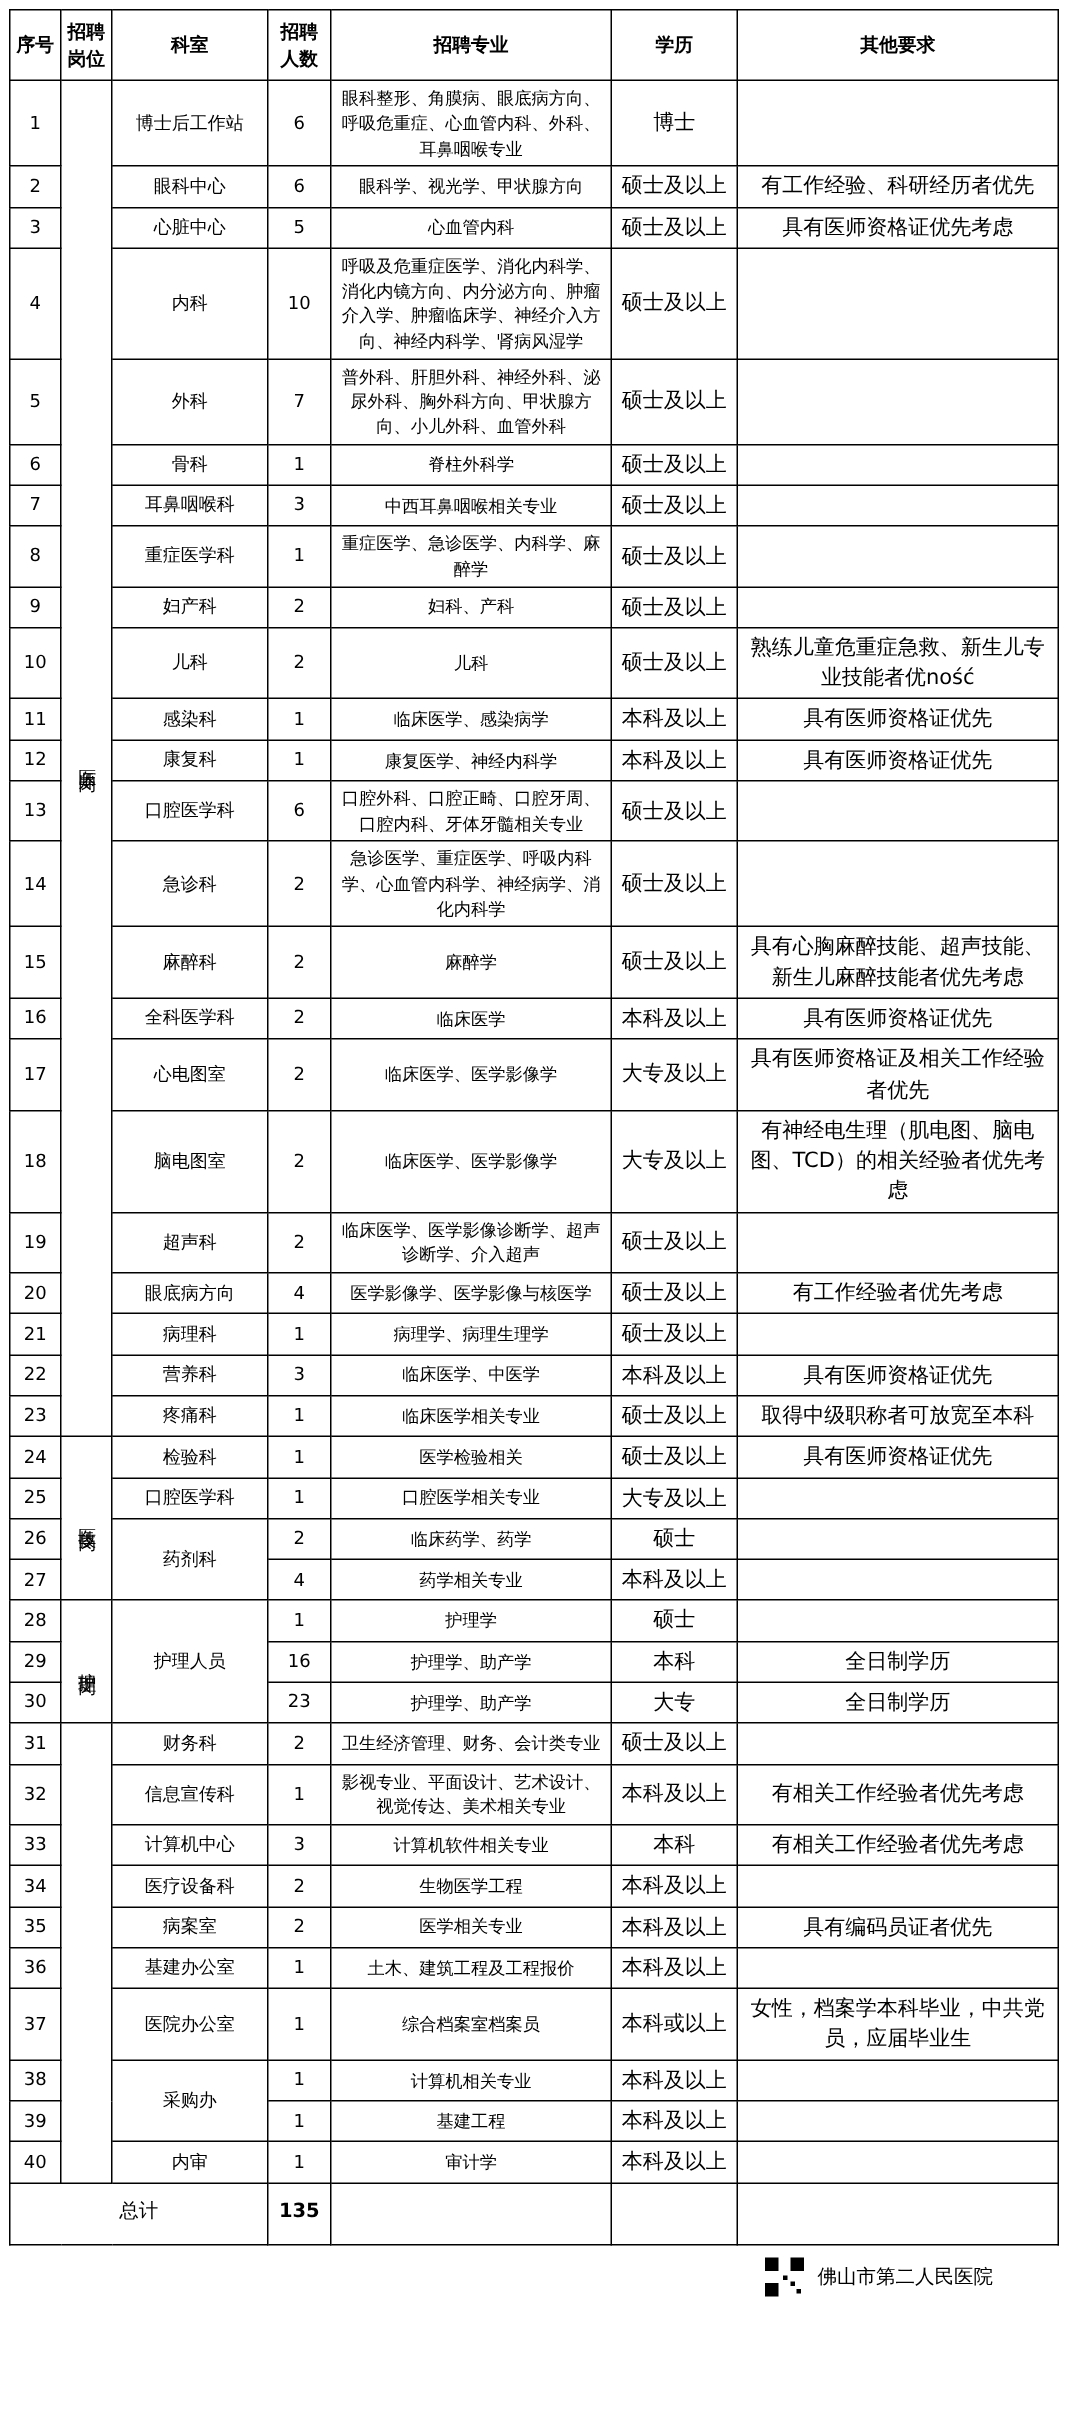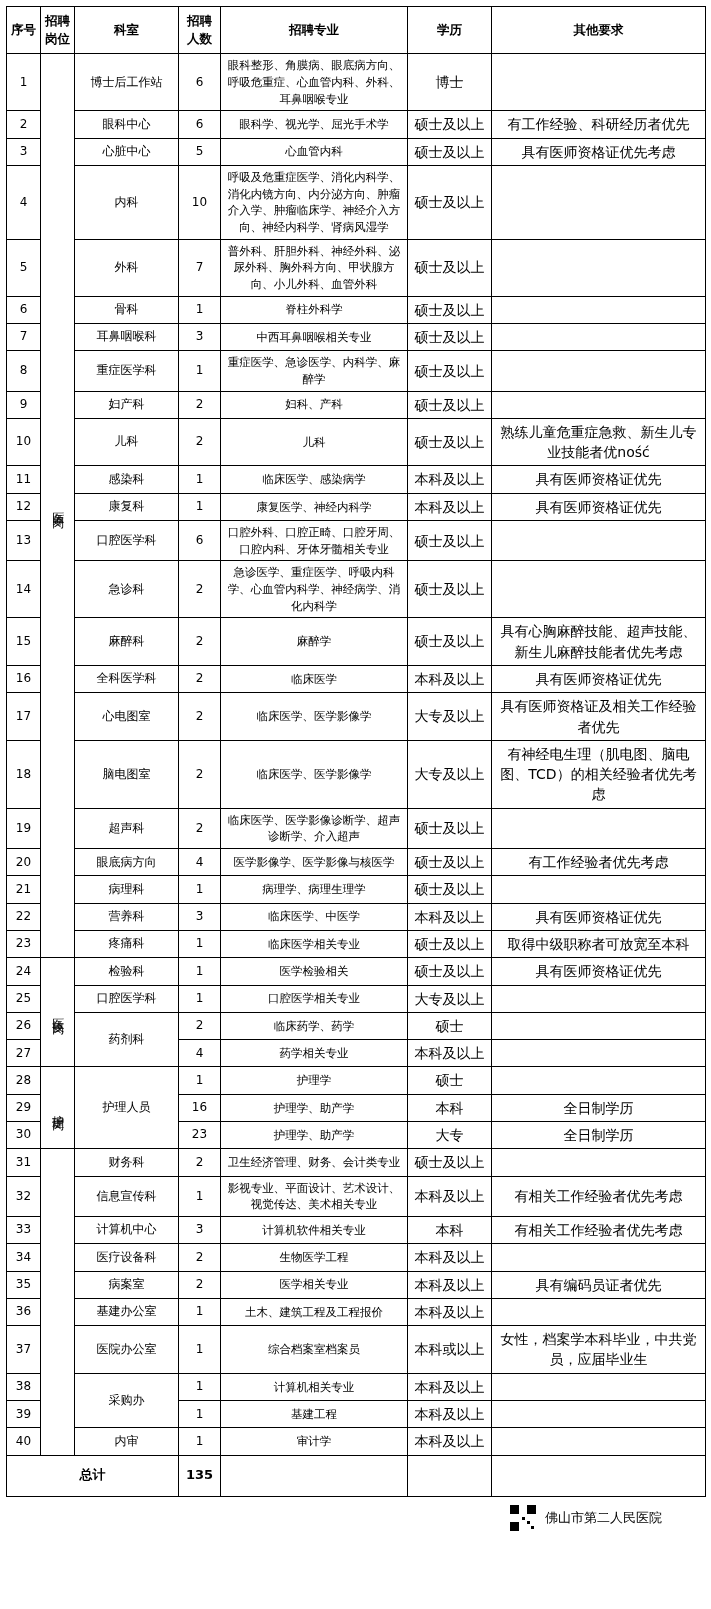--- a/index.html
+++ b/index.html
@@ -37,21 +37,21 @@
     padding:4px 1px;
   }
   td.post{font-size:12px;}
   td.dept{font-size:12px;}
   td.num{font-size:12px;}
   td.major{font-size:11.5px;}
   td.edu{font-size:14px;}
   td.other{font-size:14px;}
   td.seq{font-size:12px;}
   tr.total td{font-size:13px;font-weight:bold;height:34px;}
-  tr.total td.total-label{font-weight:bold;}
+  tr.total td.total-label{font-weight:normal;}
   .footer{
     display:flex;
     align-items:center;
     justify-content:flex-end;
     gap:9px;
     padding:8px 10px 6px 0;
   }
   .qr{
     width:26px;height:26px;
     background:
@@ -103,21 +103,21 @@
           <td class="dept">博士后工作站</td>
           <td class="num">6</td>
           <td class="major">眼科整形、角膜病、眼底病方向、呼吸危重症、心血管内科、外科、耳鼻咽喉专业</td>
           <td class="edu">博士</td>
           <td class="other"></td>
         </tr>
         <tr>
           <td class="seq">2</td>
           <td class="dept">眼科中心</td>
           <td class="num">6</td>
-          <td class="major">眼科学、视光学、屈光手术学</td>
+          <td class="major">眼科学、视光学、甲状腺方向</td>
           <td class="edu">硕士及以上</td>
           <td class="other">有工作经验、科研经历者优先</td>
         </tr>
         <tr>
           <td class="seq">3</td>
           <td class="dept">心脏中心</td>
           <td class="num">5</td>
           <td class="major">心血管内科</td>
           <td class="edu">硕士及以上</td>
           <td class="other">具有医师资格证优先考虑</td>

